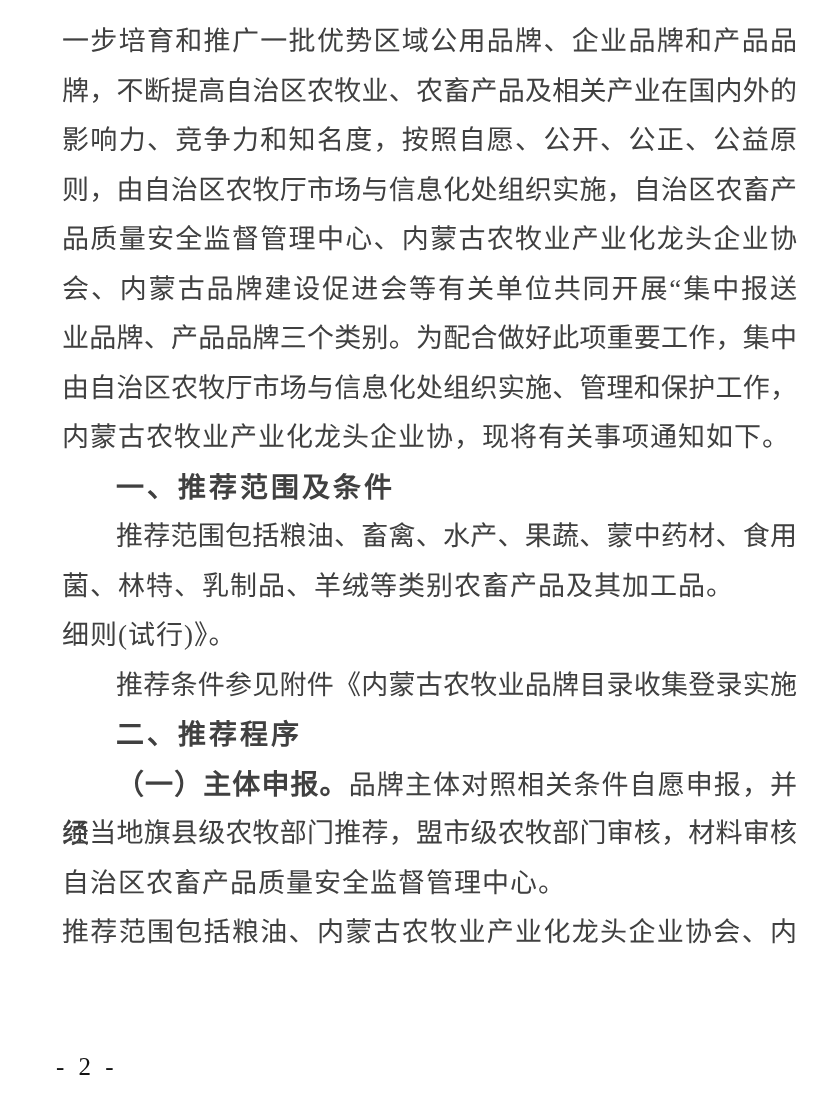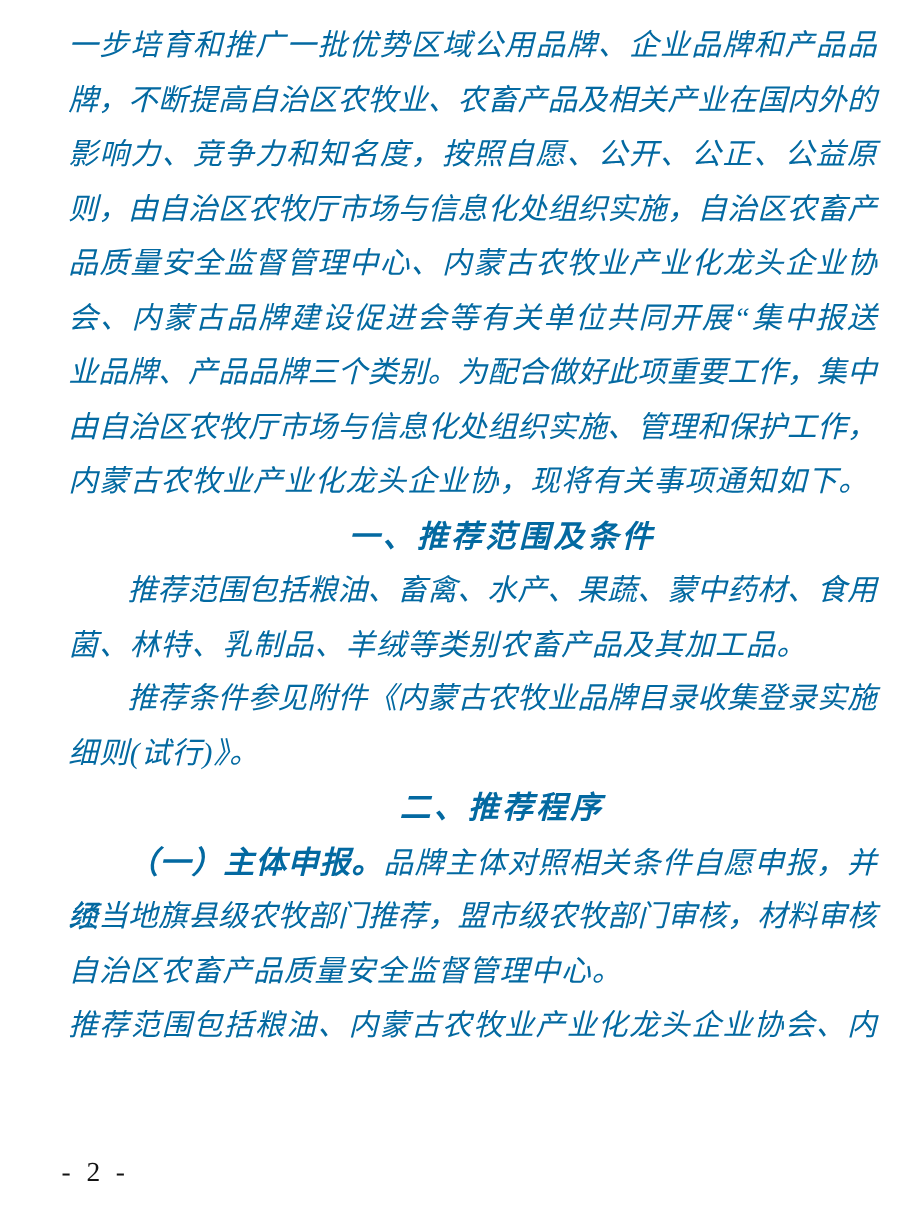--- a/index.html
+++ b/index.html
@@ -23,37 +23,35 @@
     top: 17px;
     width: 735px;
   }
   .line {
     font-family: "Liberation Serif", "DejaVu Serif", serif;
     font-size: 27px;
     line-height: 49.5px;
     height: 49.5px;
     letter-spacing: 1px;
     white-space: nowrap;
-    color: #0369a1;
-    font-style: italic;
+    color: #404040;
   }
   .line.justify {
     white-space: normal;
     text-align: justify;
     text-align-last: justify;
     text-justify: inter-character;
     letter-spacing: 0;
   }
   .line.indent { text-indent: 54px; }
   .line.heading {
     font-family: "Liberation Sans", "DejaVu Sans", sans-serif;
     font-weight: 700;
     font-size: 29px;
     letter-spacing: 3px;
-    text-align: center;
   }
   .seg { display: inline; }
   .bold-seg {
     font-family: "Liberation Sans", "DejaVu Sans", sans-serif;
     font-weight: 700;
     font-size: 28px;
   }
   .page-number {
     position: absolute;
     left: 56px;
@@ -74,22 +72,22 @@
       <div class="line justify"><span class="seg">影响力、竞争力和知名度，按照自愿、公开、公正、公益原</span></div>
       <div class="line justify"><span class="seg">则，由自治区农牧厅市场与信息化处组织实施，自治区农畜产</span></div>
       <div class="line justify"><span class="seg">品质量安全监督管理中心、内蒙古农牧业产业化龙头企业协</span></div>
       <div class="line justify"><span class="seg">会、内蒙古品牌建设促进会等有关单位共同开展“集中报送</span></div>
       <div class="line justify"><span class="seg">业品牌、产品品牌三个类别。为配合做好此项重要工作，集中</span></div>
       <div class="line justify"><span class="seg">由自治区农牧厅市场与信息化处组织实施、管理和保护工作，</span></div>
       <div class="line"><span class="seg">内蒙古农牧业产业化龙头企业协，现将有关事项通知如下。</span></div>
       <div class="line indent heading"><span class="seg bold-seg">一、推荐范围及条件</span></div>
       <div class="line justify indent"><span class="seg">推荐范围包括粮油、畜禽、水产、果蔬、蒙中药材、食用</span></div>
       <div class="line"><span class="seg">菌、林特、乳制品、羊绒等类别农畜产品及其加工品。</span></div>
+      <div class="line"><span class="seg">细则(试行)》。</span></div>
       <div class="line justify indent"><span class="seg">推荐条件参见附件《内蒙古农牧业品牌目录收集登录实施</span></div>
-      <div class="line"><span class="seg">细则(试行)》。</span></div>
       <div class="line indent heading"><span class="seg bold-seg">二、推荐程序</span></div>
       <div class="line justify indent"><span class="seg bold-seg">（一）主体申报。</span><span class="seg">品牌主体对照相关条件自愿申报，并须</span></div>
       <div class="line justify"><span class="seg">经当地旗县级农牧部门推荐，盟市级农牧部门审核，材料审核</span></div>
       <div class="line"><span class="seg">自治区农畜产品质量安全监督管理中心。</span></div>
       <div class="line justify"><span class="seg">推荐范围包括粮油、内蒙古农牧业产业化龙头企业协会、内</span></div>
     </div>
   <div class="page-number">- 2 -</div>
 </div>
 
 </body></html>

